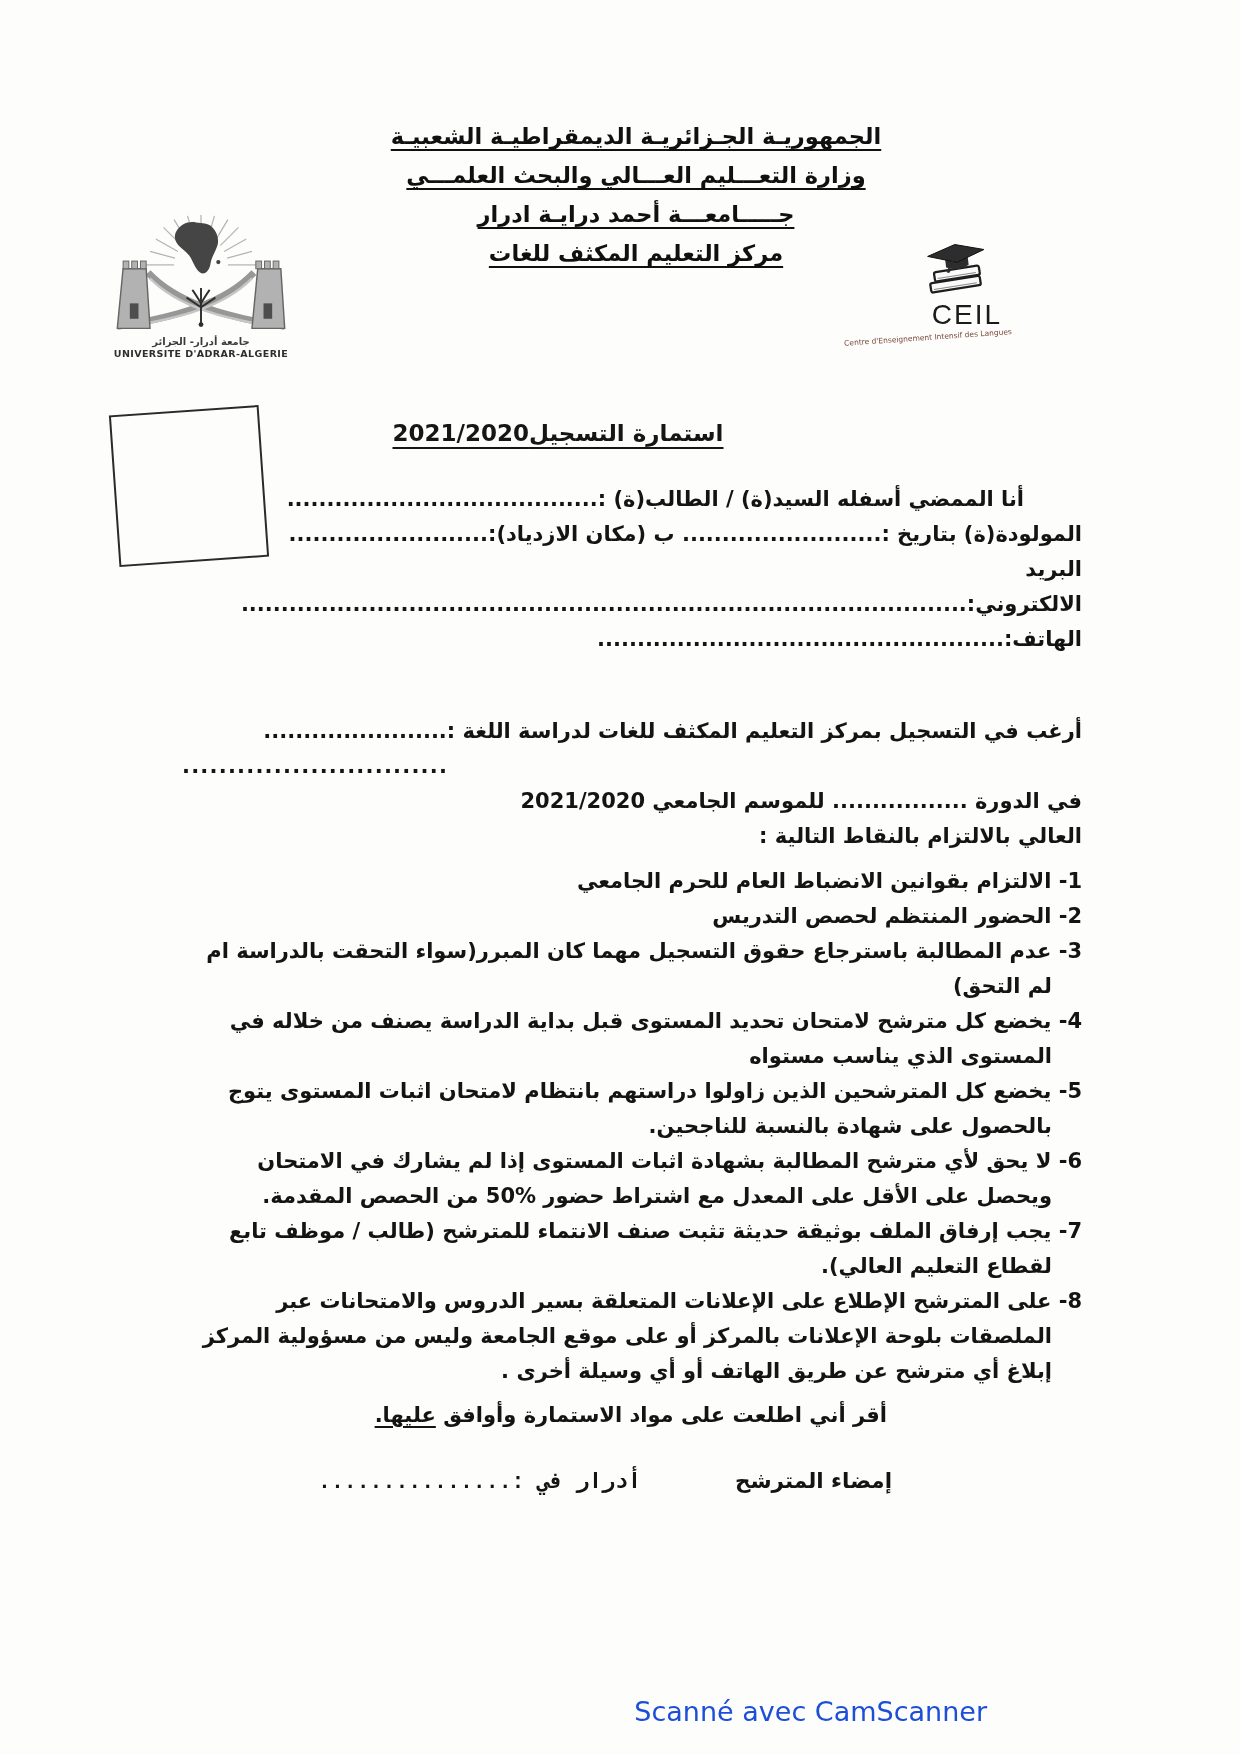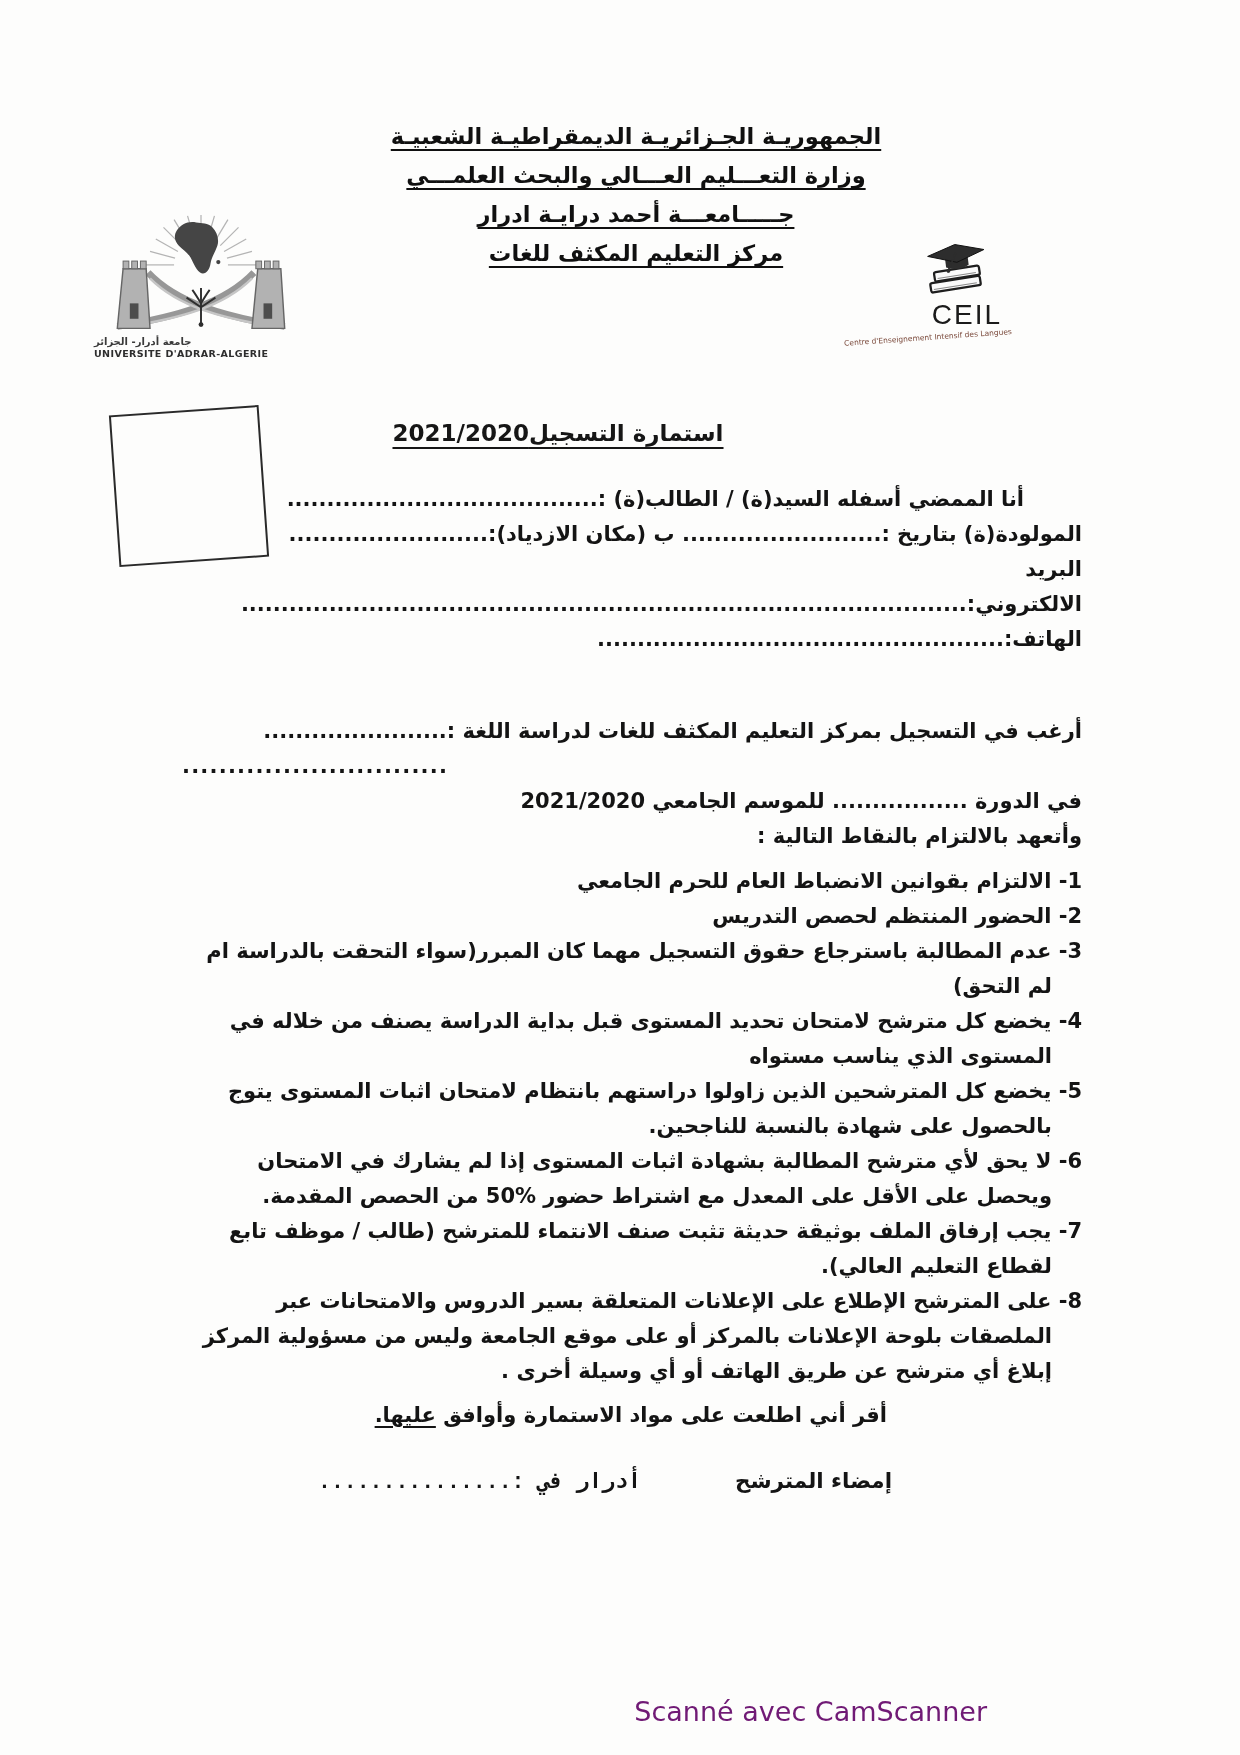--- a/index.html
+++ b/index.html
@@ -11,21 +11,21 @@
 
   
   .header { position:absolute; top:118px; left:16px; width:100%; text-align:center; direction:rtl; }
   .hline { line-height:37px; }
   .hline > span {
     font-size:22.5px; font-weight:bold; color:#101010;
     text-decoration:underline; text-decoration-thickness:2px; text-underline-offset:5px;
   }
 
   
-  .univ-logo { position:absolute; left:94px; top:214px; width:214px; text-align:left; }
+  .univ-logo { position:absolute; left:94px; top:214px; width:214px; text-align:center; }
   .univ-logo svg { display:block; margin:0 auto; }
   .univ-cap-ar { font-size:10px; font-weight:bold; color:#3a3a3a; line-height:11px; }
   .univ-cap-fr { font-size:9.5px; font-weight:bold; letter-spacing:.4px; color:#2e2e2e; line-height:13px; }
 
   
   .ceil { position:absolute; left:842px; top:240px; width:170px; }
   .ceil-emblem { text-align:right; padding-right:22px; }
   .ceil-acronym { font-family:Liberation Sans, sans-serif; font-size:28px; letter-spacing:2px;
                   color:#1b1b1b; text-align:right; padding-right:10px; line-height:26px; }
   .ceil-subtitle { font-size:7.5px; color:#7b4a3c; transform:rotate(-4deg);
@@ -57,21 +57,21 @@
   .u-part { text-decoration:underline; text-decoration-thickness:1.5px; text-underline-offset:4px; }
 
   
   .signature { position:absolute; top:1468px; left:0; width:100%; direction:rtl;
                font-size:21.5px; font-weight:600; color:#141414; }
   .sig-candidate { position:absolute; right:348px; }
   .sig-place { position:absolute; left:318px; direction:rtl;font-family:Liberation Mono, monospace; }
 
   
   .watermark { position:absolute; top:1696px; right:253px;
-               font-family:"DejaVu Sans", sans-serif; font-size:27px; color:#701a75; font-weight:400; }
+               font-family:"DejaVu Sans", sans-serif; font-size:27px; color:#1d4ed8; font-weight:400; }
 </style>
 </head>
 <body>
 
 <div class="page">
 
   <header class="header">
     <div class="hline"><span>الجمهوريـة الجـزائريـة الديمقراطيـة الشعبيـة</span></div>
     <div class="hline"><span>وزارة التعـــليم العـــالي والبحث العلمـــي</span></div>
     <div class="hline"><span>جـــــامعـــة أحمد درايـة ادرار</span></div>
@@ -176,21 +176,21 @@
   <div class="bodytext" id="request">
     <div>
       <span>أرغب في التسجيل بمركز التعليم المكثف للغات لدراسة اللغة :</span><span class="dots">.......................</span>
     </div>
     <div class="dots-left">
       <span class="dots">.............................</span>
     </div>
     <div>
       <span>في الدورة </span><span class="dots">.................</span><span> للموسم الجامعي 2021/2020</span>
     </div>
-    <div>وأتعهد بالالتزام بالنقاط التالية :</div>
+    <div>العالي بالالتزام بالنقاط التالية :</div>
   </div>
 
   <div class="bodytext" id="commitments">
     <div class="item"><span>1-</span> <span>الالتزام بقوانين الانضباط العام للحرم الجامعي</span></div>
     <div class="item"><span>2-</span> <span>الحضور المنتظم لحصص التدريس</span></div>
     <div class="item"><span>3-</span> <span>عدم المطالبة باسترجاع حقوق التسجيل مهما كان المبرر(سواء التحقت بالدراسة ام لم التحق)</span></div>
     <div class="item"><span>4-</span> <span>يخضع كل مترشح لامتحان تحديد المستوى قبل بداية الدراسة يصنف من خلاله في المستوى الذي يناسب مستواه</span></div>
     <div class="item"><span>5-</span> <span>يخضع كل المترشحين الذين زاولوا دراستهم بانتظام لامتحان اثبات المستوى يتوج بالحصول على شهادة بالنسبة للناجحين.</span></div>
     <div class="item"><span>6-</span> <span>لا يحق لأي مترشح المطالبة بشهادة اثبات المستوى إذا لم يشارك في الامتحان ويحصل على الأقل على المعدل مع اشتراط حضور %50 من الحصص المقدمة.</span></div>
     <div class="item"><span>7-</span> <span>يجب إرفاق الملف بوثيقة حديثة تثبت صنف الانتماء للمترشح (طالب / موظف تابع لقطاع التعليم العالي).</span></div>

